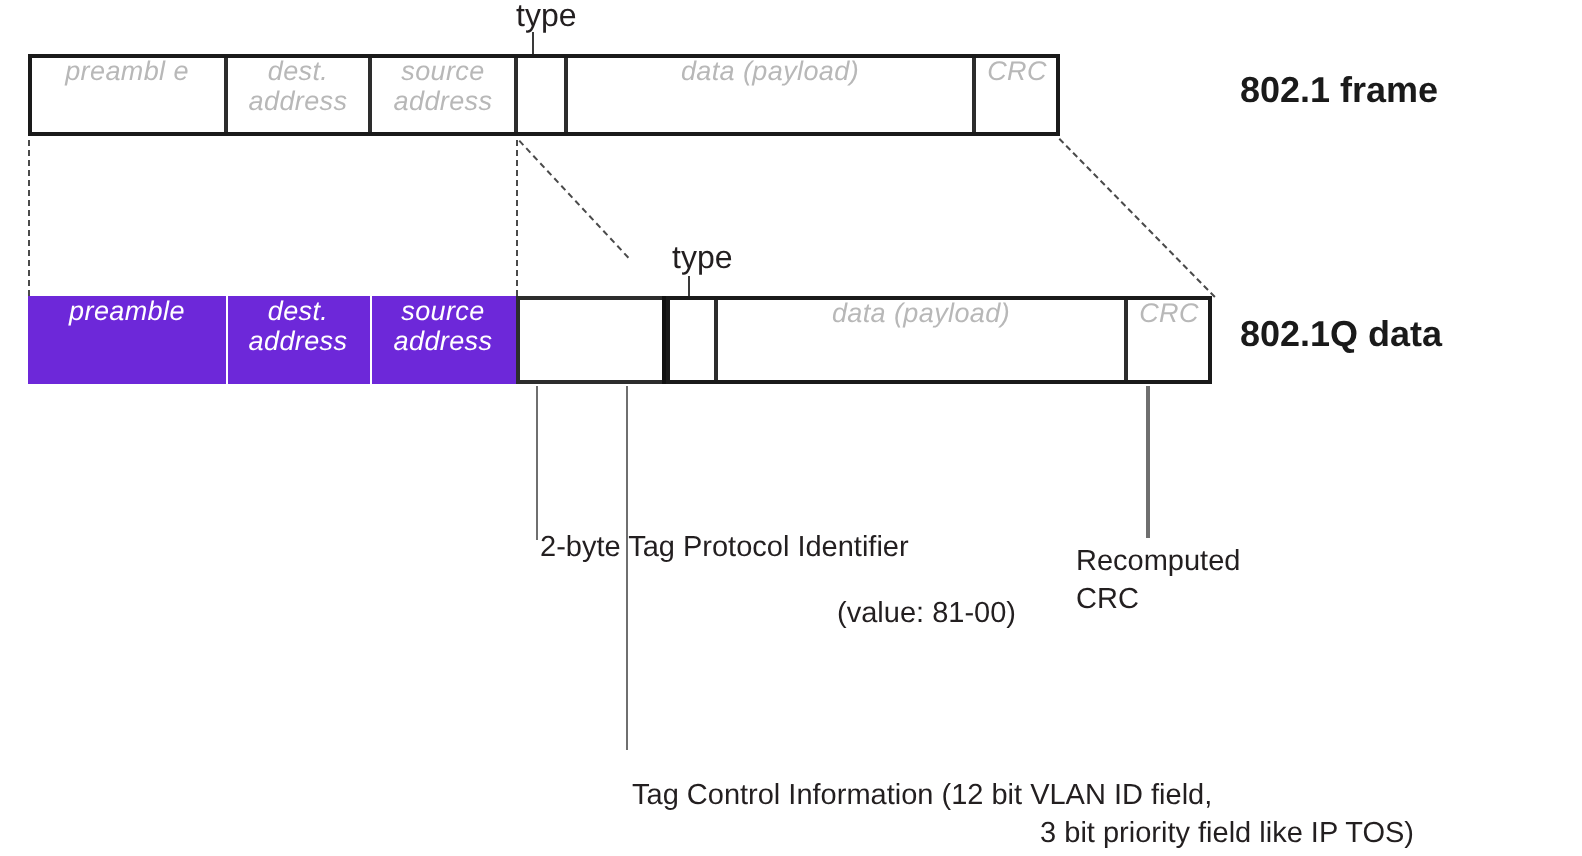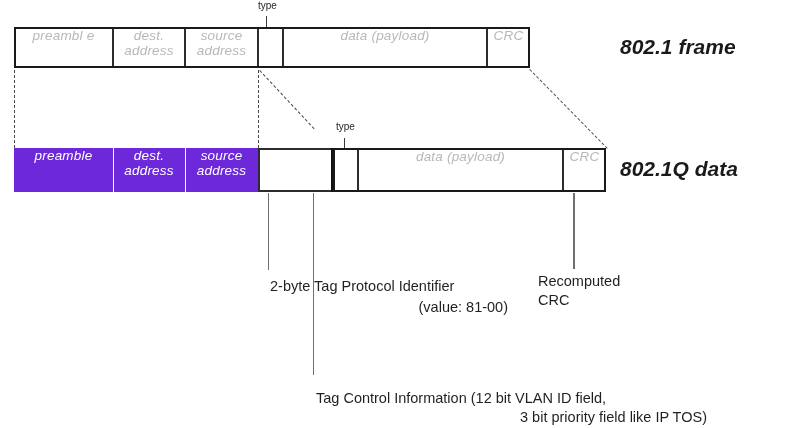--- a/index.html
+++ b/index.html
@@ -84,29 +84,28 @@
   }
   .tick {
     position: absolute;
     width: 1px;
     background: #3a3a3a;
   }
 
   
   .lbl {
     position: absolute;
-    font-size: 10px;
+    font-size: 16px;
     color: #231f20;
     white-space: nowrap;
   }
   .frame-name {
     position: absolute;
-    font-style: italic;
     font-weight: bold;
-    font-size: 21px;
+    font-size: 18px;
     color: #1a1a1a;
     white-space: nowrap;
   }
   .callout {
     position: absolute;
     font-size: 14.5px;
     line-height: 19px;
     color: #231f20;
     white-space: nowrap;
   }
@@ -182,21 +181,21 @@
   </div>
 
   <div class="frame-outline" style="left:333px; top:148px; width:273px; height:44px;"></div>
 
   <div class="frame-name" style="left:620px; top:157px;">802.1Q data</div>
 
   <div class="leader" style="left:268px; top:193px; height:77px;"></div>
   <div class="leader" style="left:313px; top:193px; height:182px;"></div>
   <div class="leader" style="left:573px; top:193px; height:76px; width:2px;"></div>
 
-  <div class="callout" style="left:270px; top:277px;">2-byte Tag Protocol Identifier</div>
+  <div class="callout" style="left:270px; top:265px;">2-byte Tag Protocol Identifier</div>
   <div class="callout right" style="left:270px; top:284px; width:238px;margin-top:14px;">(value: 81-00)</div>
 
   <div class="callout" style="left:538px; top:272px;">Recomputed</div>
   <div class="callout" style="left:538px; top:291px;">CRC</div>
 
   <div class="callout" style="left:316px; top:389px;">Tag Control Information (12 bit VLAN ID field,</div>
   <div class="callout right" style="left:299px; top:408px; width:408px;">3 bit priority field like IP TOS)</div>
 
 </div>
 

